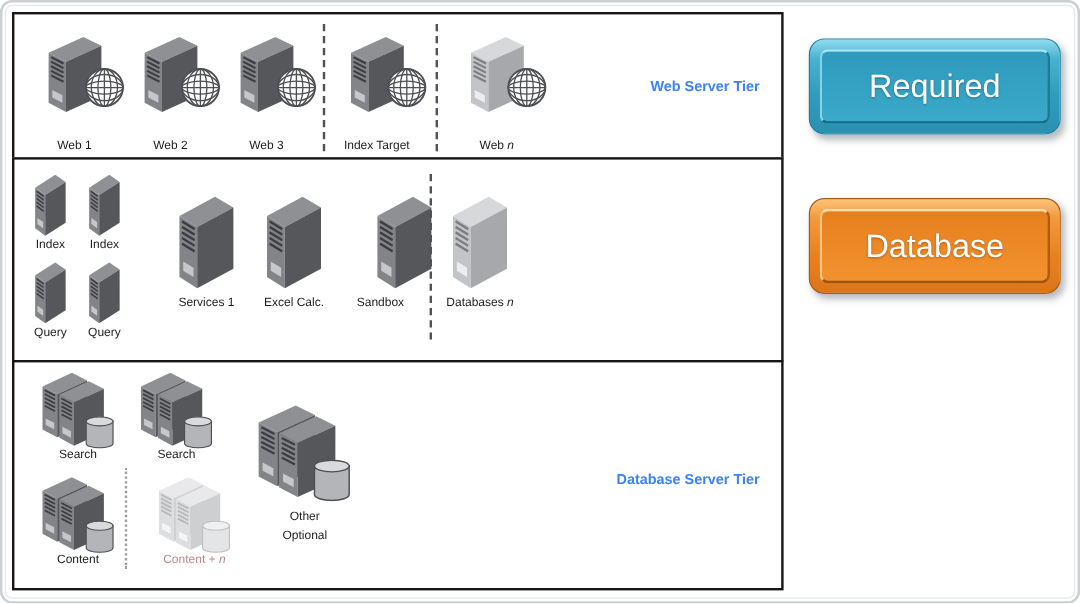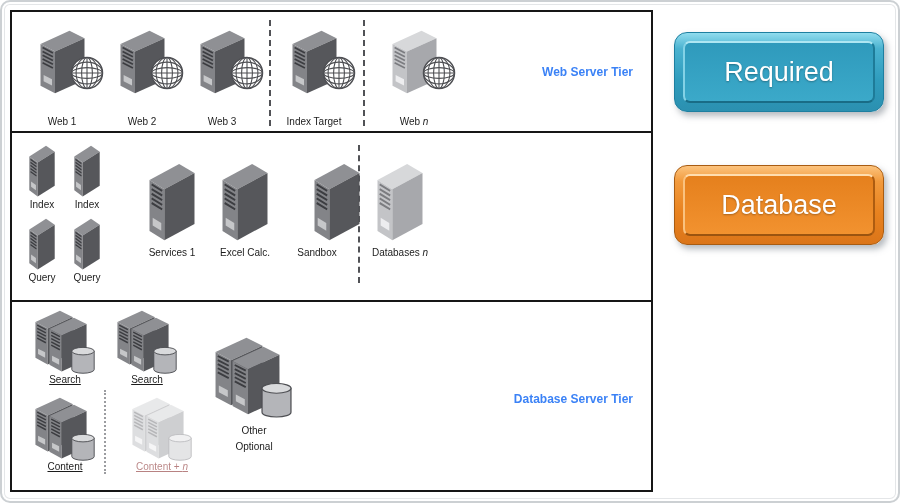--- a/index.html
+++ b/index.html
@@ -12,21 +12,21 @@
   .tier-web{height:123px;margin-top:0;}
   .tier-app{height:171px;}
   .tier-db{height:192px;}
   .tier-title{position:absolute;right:18px;font-size:12px;font-weight:bold;color:#3b82f6;white-space:nowrap;}
   .item{position:absolute;}
   .item svg{display:block;}
   .lbl{position:absolute;font-size:10px;color:#1c1c1c;text-align:center;white-space:nowrap;}
   .lblA{top:86px;left:-13px;width:70px;}          
   .lblB{top:54px;left:-8px;width:42px;}           
   .lblC{top:84px;left:-19px;width:84px;}          
-  .lblD{top:64px;left:-6px;width:72px;text-decoration:underline;}           
+  .lblD{top:64px;left:-6px;width:72px;}           
   .lblE{top:86px;left:0;width:78px;line-height:16px;} 
   .it{font-style:italic;}
   .vsep-dash{position:absolute;width:0;border-left:2px dashed #515256;}
   .vsep-dot{position:absolute;width:0;border-left:2px dotted #9b9ca0;}
   
   .dark {--ftop:#8f9094;--fleft:#838488;--fright:#56575b;--fvent:#3c3d41;--flite:#c6c7c9;
          --cbody:#b4b5b9;--ctop:#d9dadc;--cstroke:#4e4f53;}
   .light{--ftop:#d7d8da;--fleft:#c3c4c7;--fright:#a7a8ac;--fvent:#7b7c80;--flite:#ededef;
          --cbody:#cfd0d3;--ctop:#e4e5e7;--cstroke:#8a8b8f;}
   .faded{opacity:.55;}

